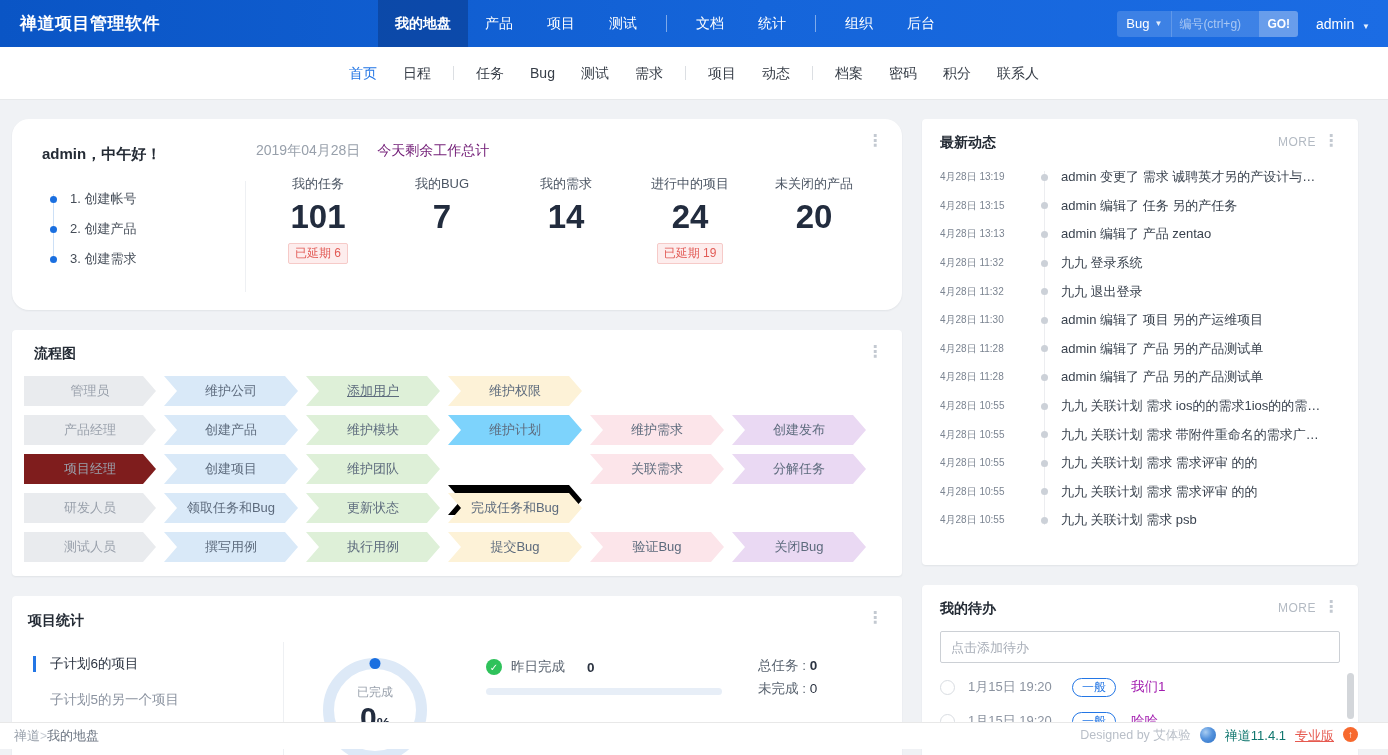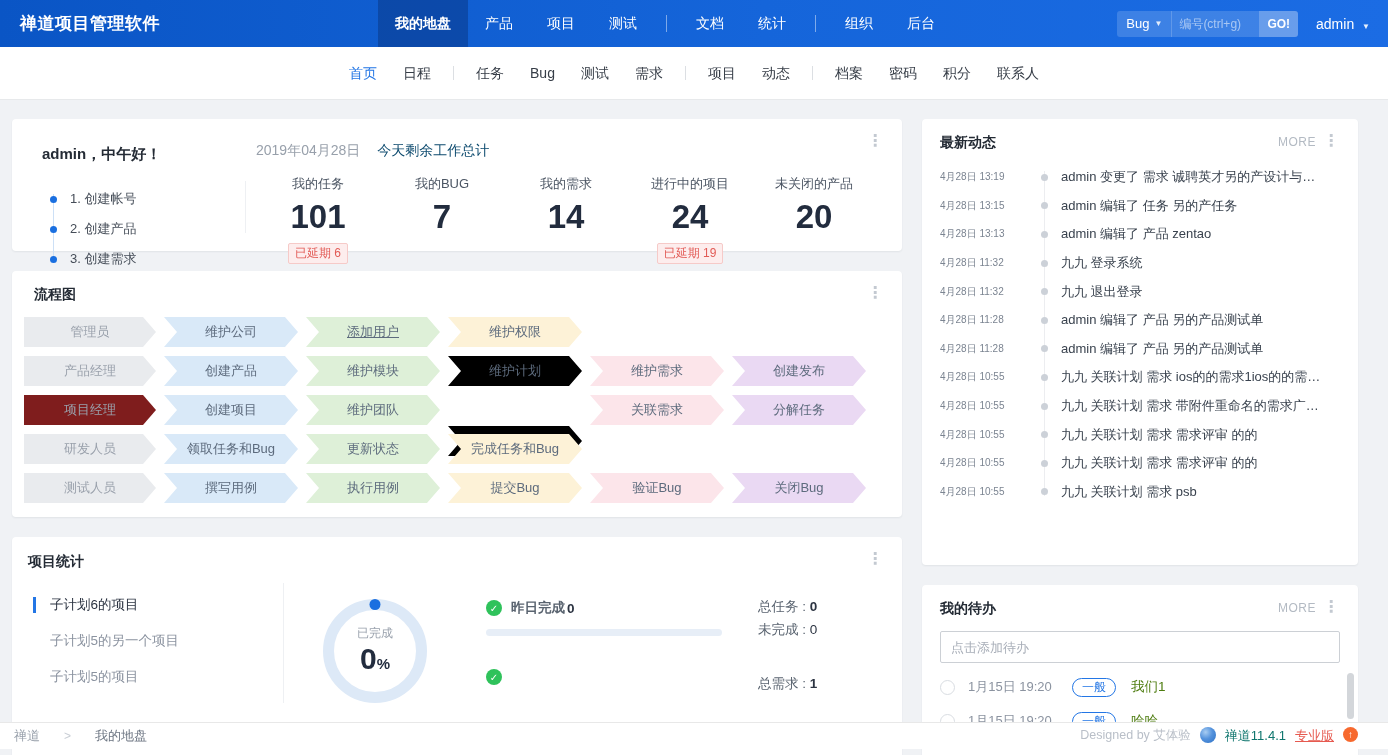--- a/index.html
+++ b/index.html
@@ -43,32 +43,32 @@
   .col-left { width:890px; flex:none; }
   .col-right { width:436px; flex:none; }
   .panel { background:#fff; border-radius:4px; box-shadow:0 1px 2px rgba(31,45,61,.07);
             position:relative; margin-bottom:20px; }
   .panel-title { font-size:14px; font-weight:bold; color:#242b35; }
   .dots { position:absolute; top:12px; right:15px; color:#c3c9d1; font-size:16px; font-weight:bold;
             cursor:pointer; line-height:1; padding:2px 4px; }
   .more { position:absolute; top:16px; right:42px; color:#b3bac3; font-size:12px; letter-spacing:.5px; cursor:pointer; }
 
   
-  .wel { height:132px; display:flex; }
+  .wel { height:191px; display:flex;border-radius:17px; }
   .wel-left { width:234px; flex:none; padding:26px 0 0 30px; position:relative; }
   .wel-left::after { content:''; position:absolute; right:0; top:62px; bottom:18px; width:1px; background:#eef0f3; }
   .greeting { font-size:15px; font-weight:bold; color:#242b35; margin-bottom:20px; }
   .steps { list-style:none; position:relative; margin-left:8px; }
   .steps::before { content:''; position:absolute; left:3px; top:10px; bottom:12px; width:1px; background:#cde0f6; }
   .step-item { display:flex; align-items:center; height:30px; font-size:13px; color:#454d58; position:relative; }
   .step-dot { width:7px; height:7px; border-radius:50%; background:#1a6fe0; margin-right:13px; flex:none; position:relative; }
   .wel-right { flex:1; padding:23px 26px 0 10px; }
   .date-row { font-size:14px; margin-bottom:15px; }
   .date-text { color:#98a0ab; margin-right:13px; }
-  .date-suffix { color:#0c4a6e; }
+  .date-suffix { color:#701a75; }
   .stat-cols { display:flex; }
   .stat-col { flex:1; text-align:center; }
   .stat-label { font-size:13px; color:#4b5563; }
   .stat-value { font-size:33px; font-weight:bold; color:#222c3e; margin-top:5px; line-height:1.15; }
   .stat-badge { display:inline-block; margin-top:7px; font-size:12px; color:#e25b56; background:#fdeded;
             border:1px solid #f6cac8; border-radius:2px; padding:1px 6px; }
 
   
   .flow { height:246px; padding:15px 12px 14px; }
   .flow .panel-title { margin:0 0 13px 10px; }
@@ -92,21 +92,21 @@
   .donut { width:104px; height:104px; border-radius:50%; border:11px solid #dde9f7; position:relative; text-align:center; }
   .donut-dot { position:absolute; top:-11px; left:50%; transform:translateX(-50%); width:11px; height:11px;
             border-radius:50%; background:#1a6fe0; }
   .donut-label { font-size:12px; color:#9aa2ad; margin-top:15px; }
   .donut-value { font-size:30px; font-weight:bold; color:#222c3e; }
   .donut-unit { font-size:15px; }
   .pstat-mid { flex:1; padding:16px 6px 0 20px; }
   .mid-row { display:flex; align-items:center; font-size:13.5px; }
   .check-icon { width:16px; height:16px; border-radius:50%; background:#2fc25b; color:#fff; font-size:10px;
             display:flex; align-items:center; justify-content:center; margin-right:9px; flex:none; }
-  .mid-label { color:#5a6470; margin-right:2px;font-weight:bold; }
+  .mid-label { color:#5a6470; margin-right:22px; }
   .mid-value { color:#2c3442; font-weight:bold; }
   .mid-bar { margin-top:12px; margin-left:0; height:7px; width:236px; background:#e7eef7; border-radius:4px; }
   .mid-row2 { margin-top:33px; }
   .pstat-totals { width:128px; flex:none; padding-top:12px; font-size:13.5px; color:#5a6470; }
   .total-line { line-height:23px; white-space:nowrap; }
   .total-line .val { color:#2c3442; }
   .total-line .val.bold { font-weight:bold; }
   .totals-group2 { margin-top:31px; }
 
   
@@ -122,27 +122,27 @@
   .todo { height:220px; padding:15px 18px; overflow:hidden; }
   .todo-input { margin-top:13px; width:100%; height:32px; border:1px solid #ccd0d5; border-radius:2px;
             padding:0 10px; font-size:13px; color:#333; outline:none; font-family:inherit; }
   .todo-input::placeholder { color:#a8aeb8; }
   .todo-list { margin-top:7px; }
   .todo-item { display:flex; align-items:center; height:34px; }
   .todo-circle { width:15px; height:15px; border:1px solid #d9dde2; border-radius:50%; margin-right:13px; flex:none; cursor:pointer; }
   .todo-time { width:104px; flex:none; color:#8b93a0; font-size:13px; white-space:nowrap; }
   .todo-badge { border:1.5px solid #2376e5; color:#2376e5; border-radius:10px; padding:0 9px; height:19px;
             line-height:17px; font-size:12px; margin-right:15px; white-space:nowrap; }
-  .todo-text { color:#4d7c0f; font-size:13.5px; }
+  .todo-text { color:#a21caf; font-size:13.5px; }
   .todo-scrollbar { position:absolute; right:4px; top:88px; width:7px; height:46px; background:#d3d6da; border-radius:4px; cursor:grab; }
 
   
   .footer { position:fixed; left:0; right:0; bottom:6px; height:27px; background:#fff; border-top:1px solid #e8e8e8;
             display:flex; align-items:center; padding:0 30px 0 14px; font-size:13px; z-index:5; }
-  .crumb { display:flex; align-items:center; gap:24px; }
+  .crumb { display:flex; align-items:center; gap:0; }
   .crumb-root { color:#98a0ab; cursor:pointer; }
   .crumb-sep { color:#c8cdd4; font-size:12px; }
   .crumb-cur { color:#6d7683; }
   .footer-right { margin-left:auto; display:flex; gap:9px; }
   .designed { color:#b9bfc8; font-size:12.5px; }
   .globe-icon { width:16px; height:16px; border-radius:50%;
             background:radial-gradient(circle at 35% 32%, #a8cdf2 0%, #5593dd 45%, #2b6fc4 100%); }
   .version { color:#0f766e; }
   .edition { color:#e65a50; cursor:pointer;text-decoration:underline; }
   .upgrade-icon { width:15px; height:15px; border-radius:50%; background:#f7692e; color:#fff; font-size:10px;
@@ -319,21 +319,21 @@
 
           <div class="flow-row">
             <div class="chev role" style="background: rgb(233, 235, 238);">产品经理</div>
             <div class="flow-steps">
               
             
                 <div class="chev step" style="background: rgb(217, 233, 248);">创建产品</div>
               
                 <div class="chev step" style="background: rgb(222, 240, 216);">维护模块</div>
               
-                <div class="chev step" style="background: #000000;">维护计划</div>
+                <div class="chev step" style="background: #7dd3fc;">维护计划</div>
               
                 <div class="chev step" style="background: rgb(252, 229, 234);">维护需求</div>
               
                 <div class="chev step" style="background: rgb(234, 217, 243);">创建发布</div>
               </div>
           </div>
 
           <div class="flow-row">
             <div class="chev role" style="background: #7f1d1d;">项目经理</div>
             <div class="flow-steps">
@@ -461,20 +461,25 @@
             <span class="dyn-dot"></span>
             <span class="dyn-text">九九 登录系统</span>
           </div>
 
           <div class="dyn-item">
             <span class="dyn-time">4月28日 11:32</span>
             <span class="dyn-dot"></span>
             <span class="dyn-text">九九 退出登录</span>
           </div>
 
+          <div class="dyn-item">
+            <span class="dyn-time">4月28日 11:30</span>
+            <span class="dyn-dot"></span>
+            <span class="dyn-text">admin 编辑了 项目 另的产运维项目</span>
+          </div>
 
 
           <div class="dyn-item">
             <span class="dyn-time">4月28日 11:28</span>
             <span class="dyn-dot"></span>
             <span class="dyn-text">admin 编辑了 产品 另的产品测试单</span>
           </div>
 
           <div class="dyn-item">
             <span class="dyn-time">4月28日 11:28</span>

